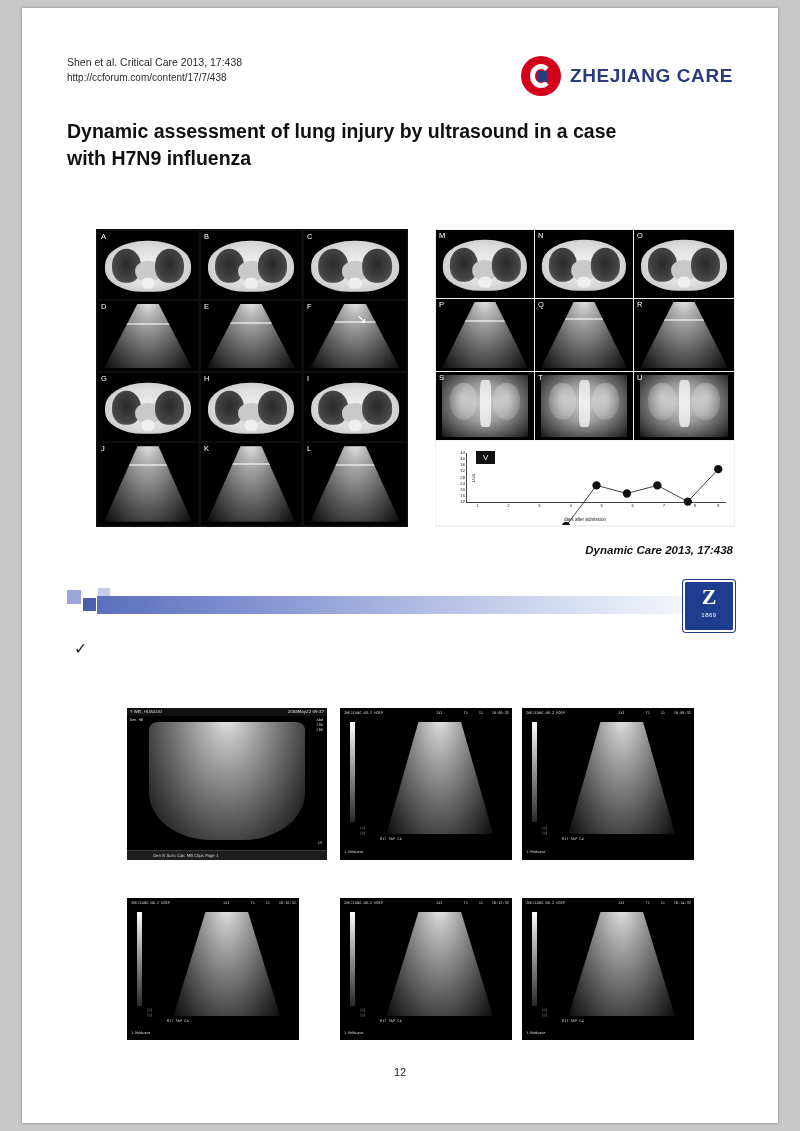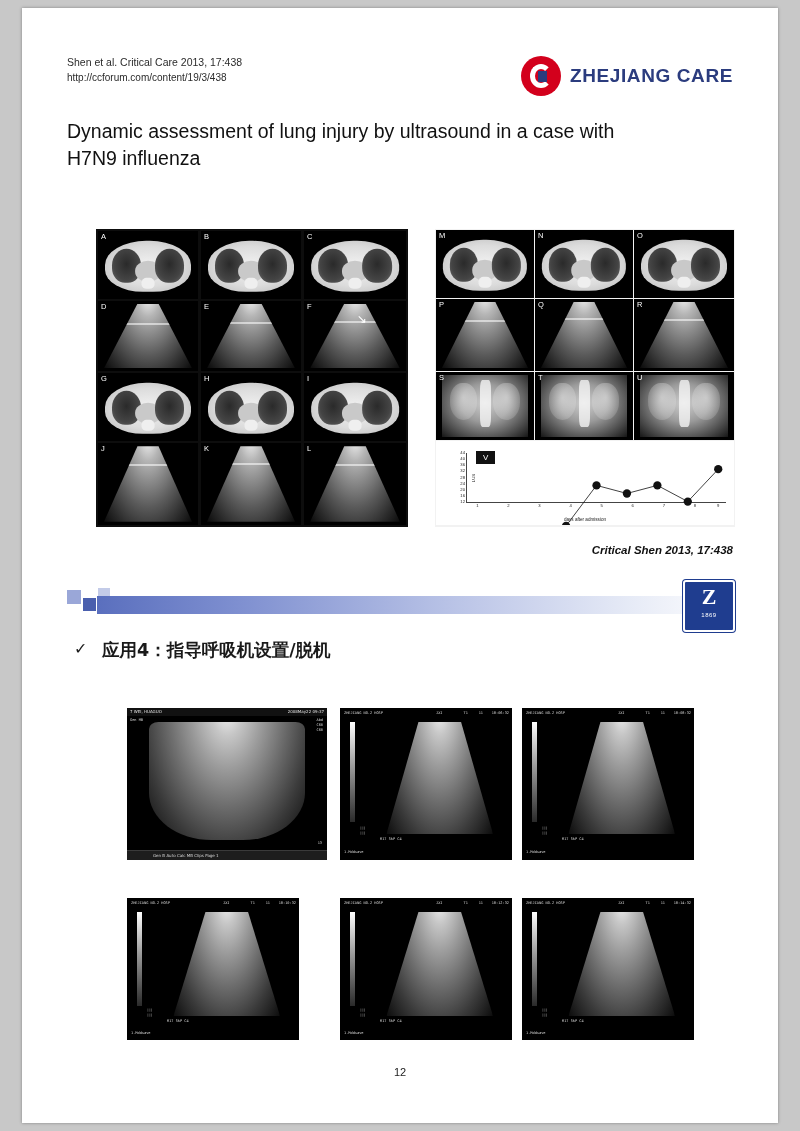--- a/index.html
+++ b/index.html
@@ -74,21 +74,21 @@
   }
 
   .art-title {
     position: absolute;
     left: 45px;
     top: 110px;
     width: 560px;
     font-size: 19.5px;
     color: #111;
     line-height: 1.38;
-    font-weight: normal;
+    font-weight: bold;
   }
   .art-authors {
     position: absolute;
     left: 45px;
     top: 176px;
     width: 640px;
     font-size: 8.2px;
     color: #333;
     line-height: 1.4;
   }
@@ -394,21 +394,21 @@
     color: #222;
   }
 </style>
 </head>
 <body>
 
 <div class="page">
 
   <div class="journal-ref">
     <div class="line1">Shen et al. Critical Care 2013, 17:438</div>
-    <div class="line2">http://ccforum.com/content/19/3/438</div>
+    <div class="line2">http://ccforum.com/content/17/7/438</div>
   </div>
 
   <div class="cc-logo">
     <div class="cc-mark"></div>
     <div class="cc-title">ZHEJIANG CARE</div>
   </div>
 
   <div class="art-title">Dynamic assessment of lung injury by ultrasound in a case with H7N9 influenza</div>
 
   <div class="fig-left">
@@ -600,35 +600,34 @@
                 <circle cx="85.25" cy="18.75" r="1.6" fill="#111"></circle>
                 <circle cx="97.00" cy="6.25" r="1.6" fill="#111"></circle>
               </svg>
           </div>
           <div class="xlabel">days after admission</div>
         </div>
       </div>
     </div>
   </div>
 
-  <div class="fig-caption">Critical Shen 2013, 17:438</div>
+  <div class="fig-caption">Dynamic Care 2013, 17:438</div>
 
   <div class="band">
     <div class="sq sq1"></div>
     <div class="sq sq2"></div>
     <div class="sq sq3"></div>
     <div class="band-bar"></div>
     <div class="zju-seal">
       <div class="z">Z</div>
       <div class="yr">1869</div>
     </div>
   </div>
 
   <div class="check">✓</div>
-  <div class="slide-heading">应用4：指导呼吸机设置/脱机</div>
 
   <div class="us-grid">
 
     <div class="us-box" style="left:105px; top:700px; width:200px; height:152px;">
       <div class="tophdr">
         <span style="left:3px;">7  WEI, HUAGUO</span>
         <span style="right:3px;">2008May22   09:37</span>
       </div>
       <div class="osd" style="left:3px; top:10px;">Gen MB</div>
       <div class="osd" style="right:4px; top:10px; text-align:right;">Abd

